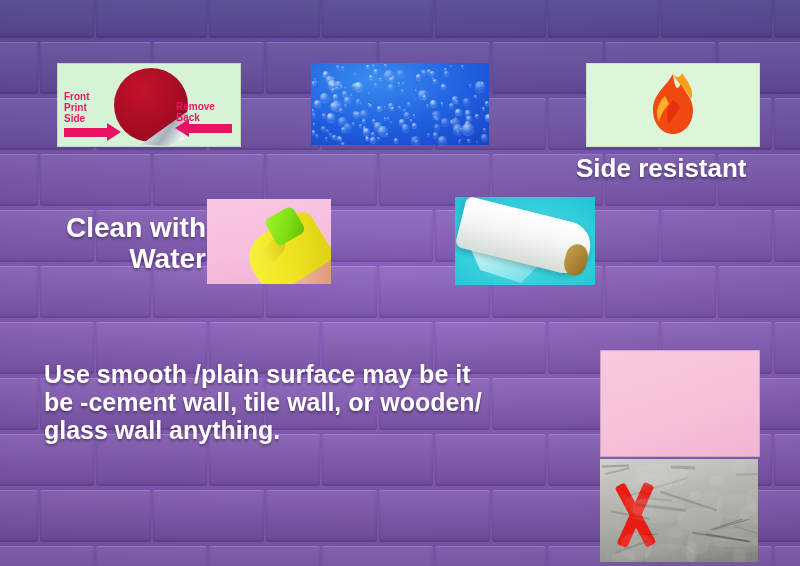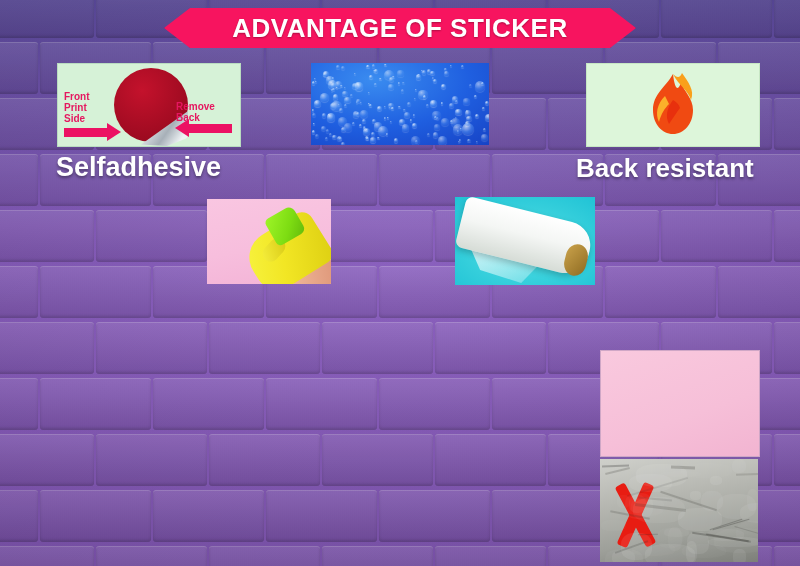--- a/index.html
+++ b/index.html
@@ -300,23 +300,20 @@
           <div class="brick" style="left: 452px; filter: brightness(1.01111);"></div>
           <div class="brick" style="left: 565px; filter: brightness(0.955556);"></div>
           <div class="brick" style="left: 678px; filter: brightness(1);"></div>
           <div class="brick" style="left: 791px; filter: brightness(1.04444);"></div>
           <div class="brick" style="left: 904px; filter: brightness(0.988889);"></div>
         </div>
       </div>
     <div class="shade"></div>
   </div>
 
-  <div class="ribbon" id="banner-top">
-    <span>ADVANTAGE OF STICKER</span>
-  </div>
 
   <div class="tile" id="tile-selfadhesive">
     <div class="disc"></div>
     <div class="peel"></div>
     <div class="tinytxt" id="sa-left">Front
 Print
 Side</div>
     <div class="tinytxt" id="sa-right">Remove
 Back</div>
     <div class="arrow" id="sa-arrow-l"></div>
@@ -500,39 +497,43 @@
 
   <div class="tile" id="tile-heat">
     <svg width="172" height="82" viewBox="0 0 172 82">
       <path d="M86 10 C 78 24, 66 30, 66 46 C 66 60, 75 70, 86 70 C 97 70, 106 60, 106 46 C 106 34, 97 28, 94 18 C 92 26, 88 28, 86 10 Z" fill="#f04a12"></path>
       <path d="M86 10 C 92 22, 101 26, 104 36 C 108 26, 101 18, 95 9 C 93 14, 90 14, 86 10 Z" fill="#f9a01b"></path>
       <path d="M78 32 C 70 40, 68 50, 72 58 C 74 50, 78 44, 82 40 Z" fill="#fbb12a"></path>
       <path d="M86 36 C 80 44, 78 52, 82 60 C 86 54, 90 48, 93 44 C 92 40, 89 38, 86 36 Z" fill="#e8300d"></path>
     </svg>
   </div>
 
-  <div class="wlabel" id="lbl-selfadhesive">Selfadhesive</div>
-  <div class="wlabel" id="lbl-heat">Back resistant</div>
-
+  <div class="wlabel" id="lbl-heat">Side resistant</div>
+
+  <div class="wlabel" id="lbl-clean" style="white-space:pre-line;">Clean with
+Water</div>
 
   <div class="tile" id="tile-clean">
     <div class="forearm"></div>
     <div class="glove"></div>
     <div class="thumb"></div>
     <div class="sponge"></div>
   </div>
 
   <div class="tile" id="tile-laminated">
     <div class="sheet"></div>
     <div class="roll"></div>
     <div class="core"></div>
   </div>
 
 
 
+  <div class="wlabel" id="para-best" style="white-space:pre-line;">Use smooth /plain surface may be it
+be -cement wall, tile wall, or wooden/
+glass wall anything.</div>
 
   <div class="tile" id="tile-smooth"></div>
 
   <div class="tile" id="tile-damp">
     <div class="xmark">
         <i></i>
         <i></i>
       </div>
   <div class="patch" style="width: 32.3654px; height: 18.6977px; left: 31.2256px; top: 38.4345px; opacity: 0.145957;"></div>
       <div class="patch" style="width: 11.2502px; height: 22.0762px; left: 85.5498px; top: 82.3936px; opacity: 0.393648;"></div>

